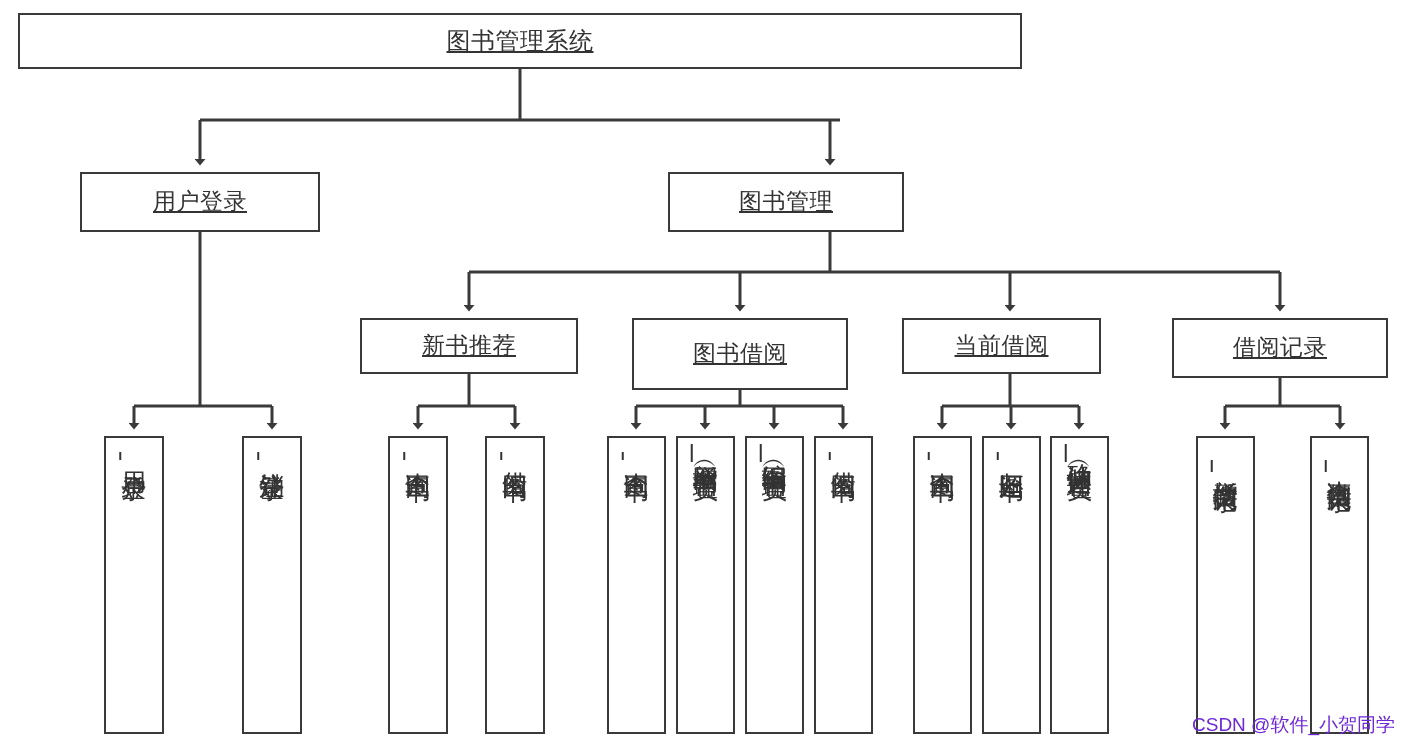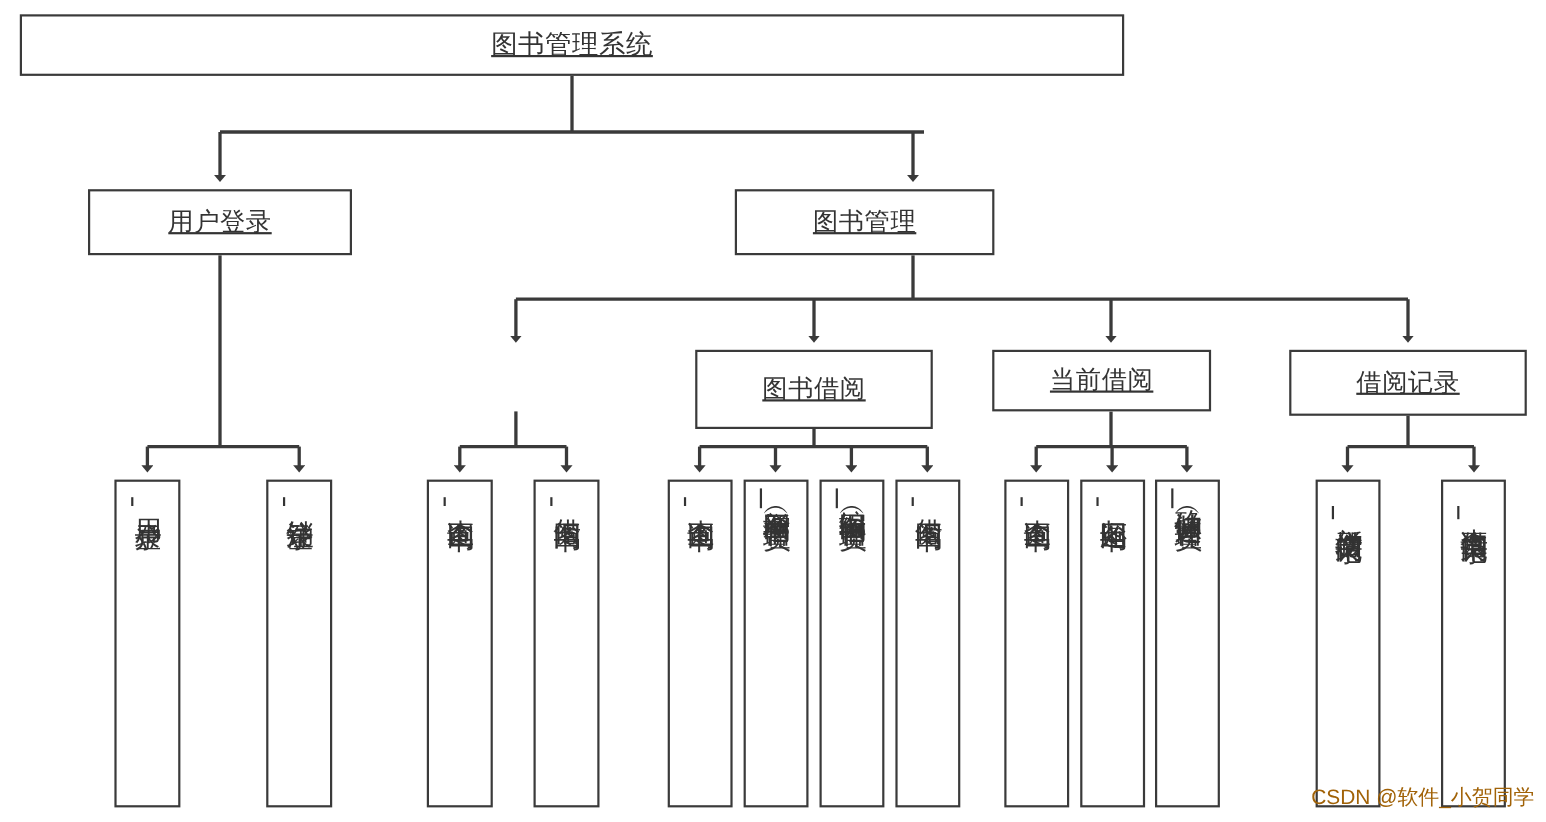--- a/index.html
+++ b/index.html
@@ -63,21 +63,21 @@
     font-size: 25px;
     line-height: 1.06;
     letter-spacing: 2px;
     white-space: nowrap;
   }
   .watermark {
     position: absolute;
     left: 1192px;
     top: 712px;
     font-size: 19px;
-    color: #a16207;
+    color: #6d28d9;
     white-space: nowrap;
     z-index: 5;
   }
 </style>
 </head>
 <body>
 
 <div id="canvas">
 
   <svg id="wires" viewBox="0 0 1405 747" xmlns="http://www.w3.org/2000/svg">
@@ -134,20 +134,23 @@
     <span class="label">图书管理系统</span>
   </div>
 
   <div class="node horiz" style="left:80px;top:172px;width:240px;height:60px;">
     <span class="label">用户登录</span>
   </div>
   <div class="node horiz" style="left:668px;top:172px;width:236px;height:60px;">
     <span class="label">图书管理</span>
   </div>
 
+  <div class="node horiz" style="left:360px;top:318px;width:218px;height:56px;">
+    <span class="label">新书推荐</span>
+  </div>
   <div class="node horiz" style="left:632px;top:318px;width:216px;height:72px;">
     <span class="label">图书借阅</span>
   </div>
   <div class="node horiz" style="left:902px;top:318px;width:199px;height:56px;">
     <span class="label">当前借阅</span>
   </div>
   <div class="node horiz" style="left:1172px;top:318px;width:216px;height:60px;">
     <span class="label">借阅记录</span>
   </div>
 

